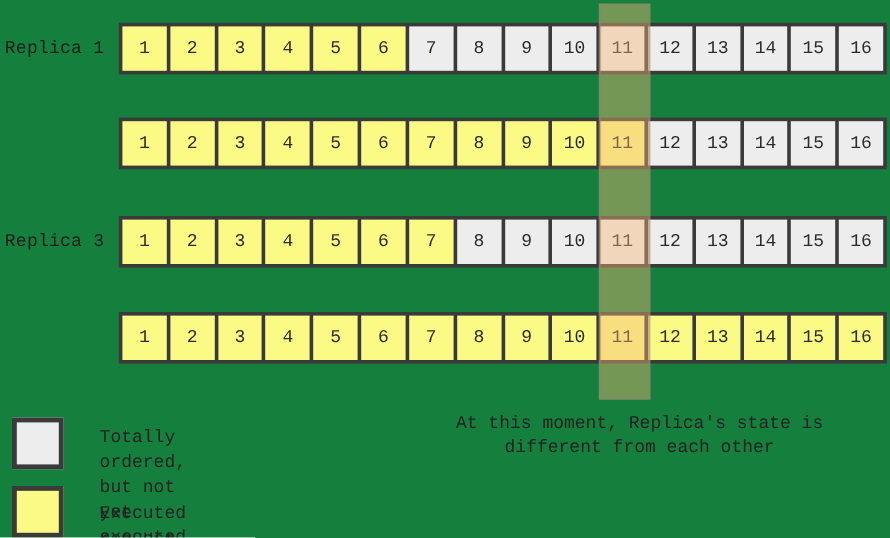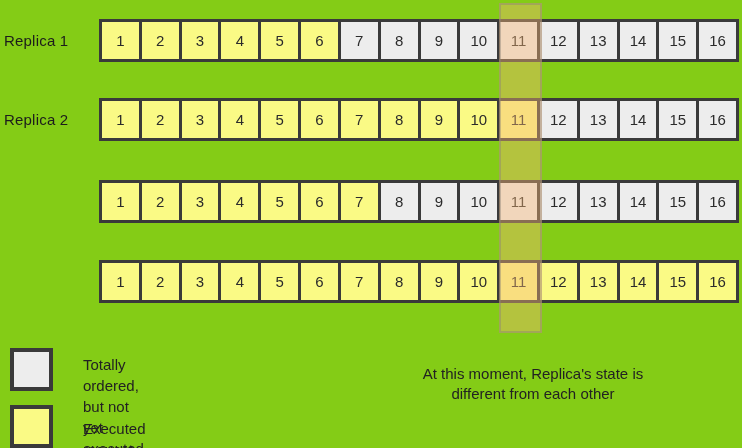--- a/index.html
+++ b/index.html
@@ -1,20 +1,20 @@
 <!DOCTYPE html>
 <html style="--executed: #fafa85; --pending: #ededed; --band-fill: rgba(247,184,119,0.42); --band-border: rgba(140,130,120,0.45);"><head>
 <meta charset="utf-8">
 <style>
   html,body{margin:0;padding:0;background:#ffffff;}
   .stage{
     position:relative;
     width:742px;height:448px;
-    background:#84cc16;
-    font-family:Liberation Sans, sans-serif;
+    background:#15803d;
+    font-family:Liberation Mono, monospace;
     overflow:hidden;
   }
   .replica-row{position:absolute;left:0;width:742px;height:43px;}
   .replica-label{
     position:absolute;left:4px;top:0;width:92px;height:43px;
     display:flex;align-items:center;
     font-size:15px;color:#1c1c1c;letter-spacing:.2px;
     white-space:nowrap;
   }
   .track{
@@ -49,21 +49,20 @@
   .legend-text{
     position:absolute;left:83px;
     font-size:15px;color:#222;line-height:21px;white-space:pre-line;
   }
   .legend-text.pending{top:354px;}
   .legend-text.executed{top:418px;}
   .caption{
     position:absolute;left:368px;top:344px;width:330px;
     text-align:center;font-size:15px;line-height:20px;color:#222;
     white-space:pre-line;
-    margin-top:20px;
   }
 </style>
 </head>
 <body>
 
 <div class="stage">
 
   <div id="rows">
       <div class="replica-row" style="top: 19px;">
         <div class="replica-label">Replica 1</div>
@@ -80,41 +79,41 @@
           <div class="cell pending">10</div>
           <div class="cell pending">11</div>
           <div class="cell pending">12</div>
           <div class="cell pending">13</div>
           <div class="cell pending">14</div>
           <div class="cell pending">15</div>
           <div class="cell pending">16</div>
         </div>
       </div>
       <div class="replica-row" style="top: 98px;">
-        <div class="replica-label">Replica 2</div>
         <div class="track">
           <div class="cell executed">1</div>
           <div class="cell executed">2</div>
           <div class="cell executed">3</div>
           <div class="cell executed">4</div>
           <div class="cell executed">5</div>
           <div class="cell executed">6</div>
           <div class="cell executed">7</div>
           <div class="cell executed">8</div>
           <div class="cell executed">9</div>
           <div class="cell executed">10</div>
           <div class="cell executed">11</div>
           <div class="cell pending">12</div>
           <div class="cell pending">13</div>
           <div class="cell pending">14</div>
           <div class="cell pending">15</div>
           <div class="cell pending">16</div>
         </div>
       </div>
       <div class="replica-row" style="top: 180px;">
+        <div class="replica-label">Replica 3</div>
         <div class="track">
           <div class="cell executed">1</div>
           <div class="cell executed">2</div>
           <div class="cell executed">3</div>
           <div class="cell executed">4</div>
           <div class="cell executed">5</div>
           <div class="cell executed">6</div>
           <div class="cell executed">7</div>
           <div class="cell pending">8</div>
           <div class="cell pending">9</div>

